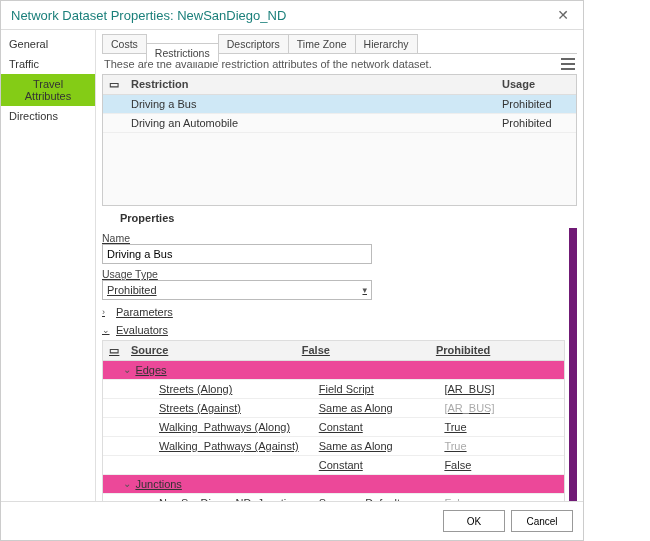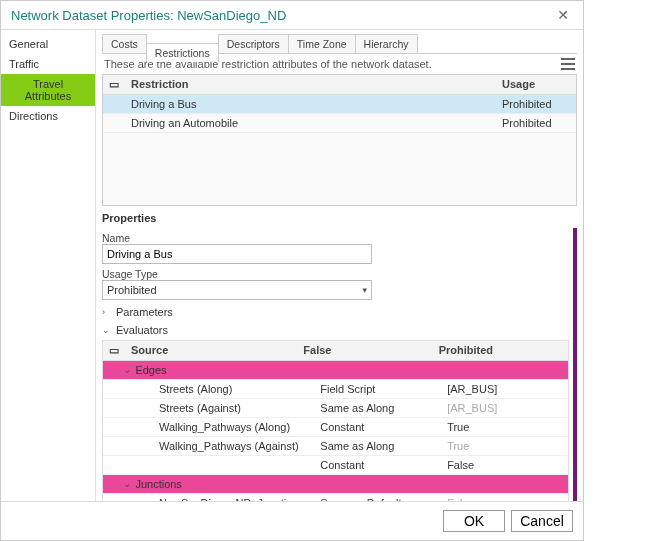--- a/index.html
+++ b/index.html
@@ -22,43 +22,43 @@
 .grid { border: 1px solid #ccc; }
 .grid-header { display: flex; background: #f3f3f3; border-bottom: 1px solid #ddd; }
 .grid-header .cell { padding: 3px 6px; font-weight: 600; color: #444; }
 .grid-body { height: 110px; overflow: auto; background: #fafafa; }
 .grid-row { display: flex; border-bottom: 1px solid #eee; }
 .grid-row .cell { padding: 3px 6px; }
 .grid-row.selected { background: #cfe8f6; }
 .col-icon { width: 22px; text-align: center; color: #777; }
 .col-restriction { flex: 1; }
 .col-usage { width: 80px; }
-.section-label { font-size: 11px; color: #333; margin: 6px 0 2px 0; font-weight: 600; }
+.section-label { font-size: 11px; color: #333; margin: 6px 0 2px 18px; font-weight: 600; }
 .field-label { font-size: 10.5px; color: #444; margin-top: 4px; }
 .text-input { width: 270px; border: 1px solid #bbb; padding: 2px 4px; font-size: 11px; height: 20px; }
 .select-wrap { width: 270px; border: 1px solid #bbb; height: 20px; display: flex; align-items: center; justify-content: space-between; padding: 0 4px; background: #fff; cursor: pointer; }
 .select-wrap .caret { font-size: 9px; color: #555; }
 .expander { display: flex; align-items: center; gap: 4px; margin-top: 6px; cursor: pointer; color: #333; }
 .expander .chev { font-size: 9px; color: #555; width: 10px; }
-.props-scroll { flex: 1; overflow-y: auto; border-right: 4px solid #701a75; padding-right: 4px; margin-top: 2px; }
+.props-scroll { flex: 1; overflow-y: auto; border-right: 8px solid #701a75; padding-right: 4px; margin-top: 2px; text-decoration: underline; }
 .eval-grid { border: 1px solid #ddd; margin-top: 4px; }
 .eval-header { display: flex; background: #f3f3f3; border-bottom: 1px solid #ddd; }
 .eval-header .ecell { padding: 3px 6px; font-weight: 600; color: #444; }
 .ec-icon { width: 22px; text-align: center; color: #777; }
 .ec-source { flex: 1.3; }
 .ec-type { flex: 1; }
 .ec-proh { flex: 1; }
 .eval-section { padding: 3px 6px 3px 20px; color: #333; border-bottom: 1px solid #eee; background: #ec4899; }
 .eval-section::before { content: "⌄"; display: inline-block; margin-right: 4px; font-size: 10px; color: #555; transform: translateY(-1px); }
 .eval-row { display: flex; border-bottom: 1px solid #eee; }
 .eval-row .ecell { padding: 3px 6px; }
 .indent { padding-left: 34px !important; }
 .muted { color: #aaa; }
 .footer { display: flex; justify-content: flex-end; gap: 6px; padding: 8px 10px; border-top: 1px solid #ddd; }
-.btn { min-width: 62px; height: 22px; border: 1px solid #999; background: #fff; cursor: pointer; font-size: 14px; }
+.btn { min-width: 62px; height: 22px; border: 1px solid #999; background: #fff; cursor: pointer; font-size: 10px; }
 </style>
 </head>
 <body>
 
 <div class="dialog">
   <div class="titlebar">
     <div class="titlebar-title">Network Dataset Properties: NewSanDiego_ND</div>
     <div class="close-x">✕</div>
   </div>
 

